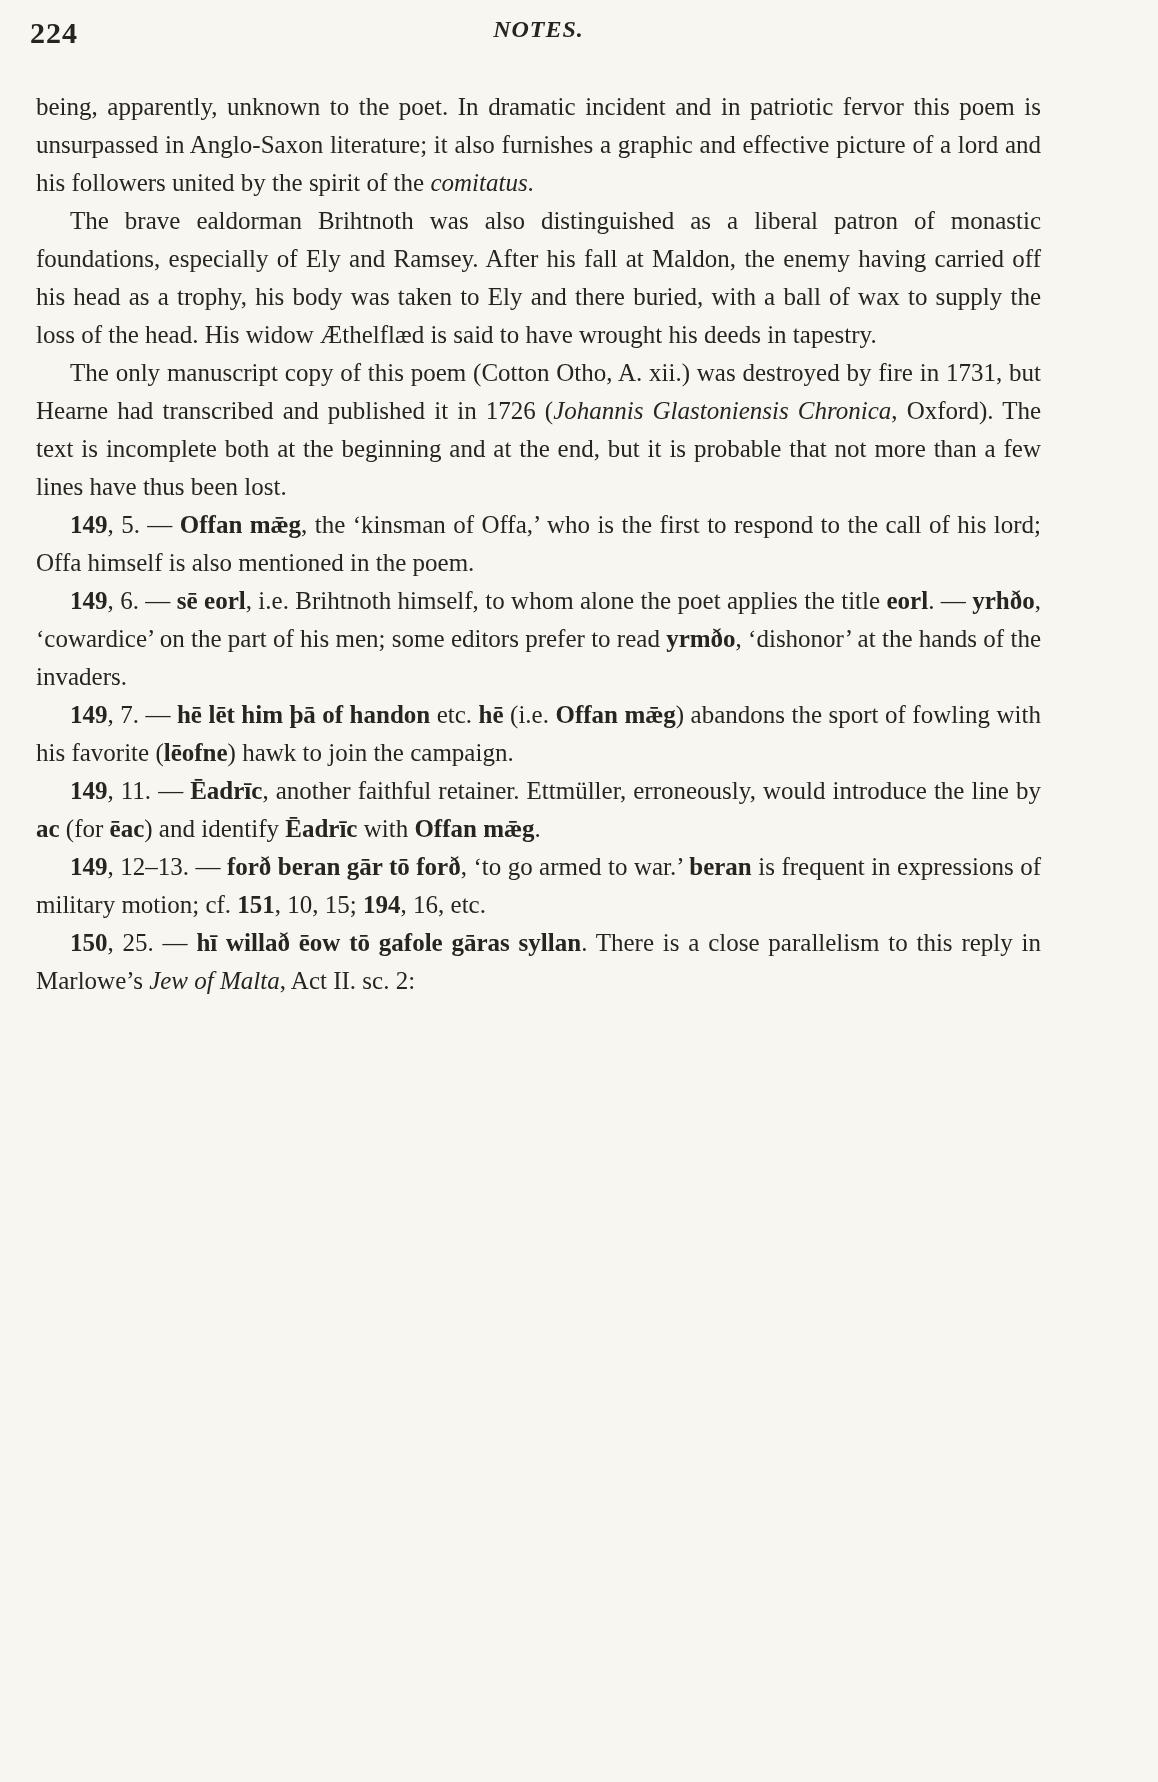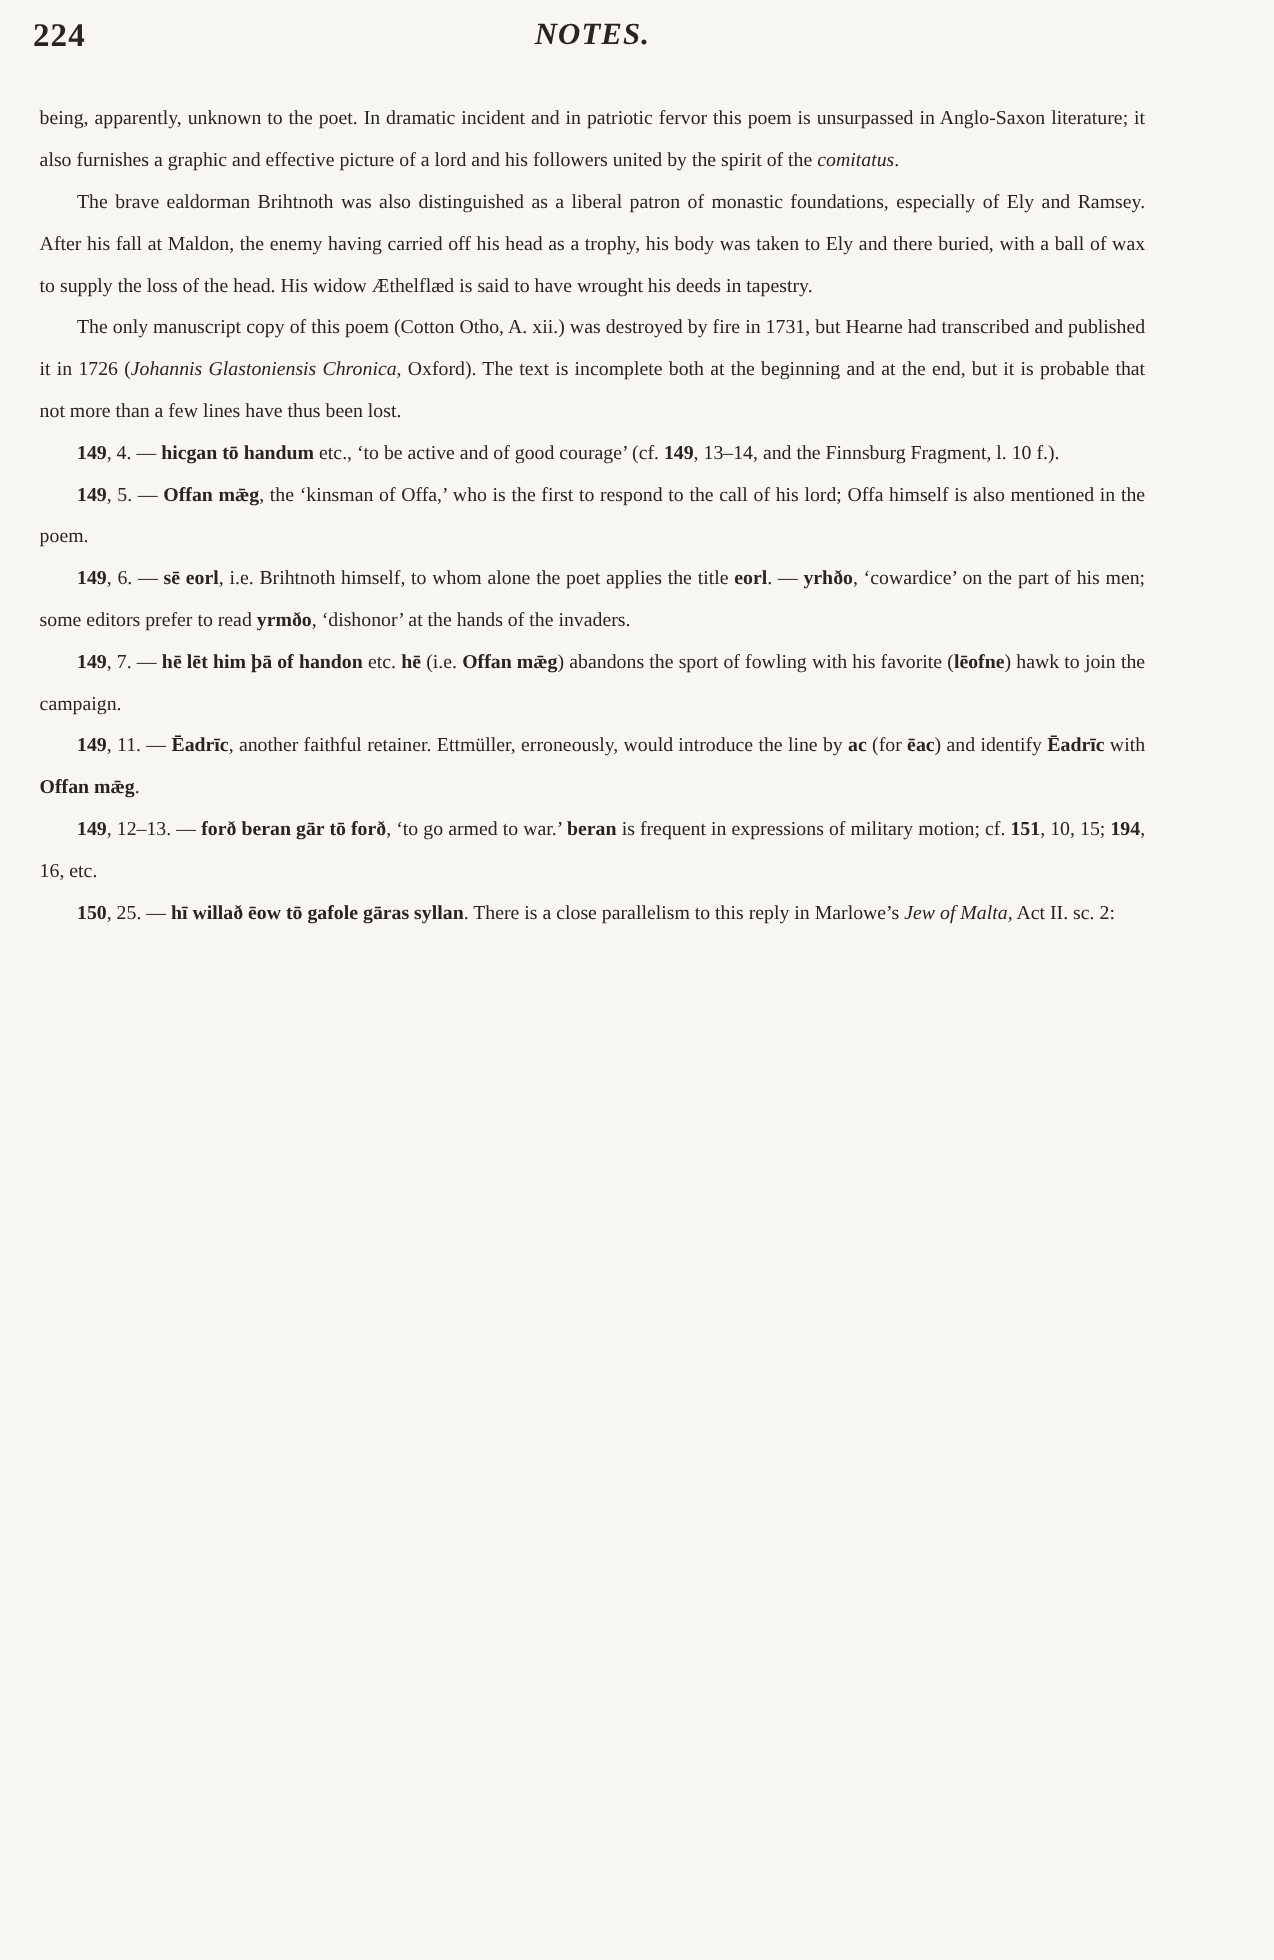--- a/index.html
+++ b/index.html
@@ -32,25 +32,25 @@
     letter-spacing: 1px;
   }
   .running-head {
     position: absolute;
     left: 0;
     right: 0;
     top: 0;
     text-align: center;
     font-weight: bold;
     font-style: italic;
-    font-size: 28px;
+    font-size: 24px;
     letter-spacing: 1px;
   }
   .body-text {
-    font-size: 18px;
+    font-size: 25px;
     line-height: 38px;
     text-align: justify;
   }
   .para {
     margin: 0;
     padding: 0;
   }
   .para.indent {
     text-indent: 34px;
   }
@@ -62,21 +62,20 @@
 
 <div class="page">
   <div class="page-top">
     <span class="pagenum">224</span>
     <span class="running-head">NOTES.</span>
   </div>
   <div class="body-text">
       <p class="para"><span>being, apparently, unknown to the poet.  In dramatic incident and in patriotic fervor this poem is unsurpassed in Anglo-Saxon literature; it also furnishes a graphic and effective picture of a lord and his followers united by the spirit of the </span><span class="run-i">comitatus</span><span>.</span></p>
       <p class="para indent"><span>The brave ealdorman Brihtnoth was also distinguished as a liberal patron of monastic foundations, especially of Ely and Ramsey.  After his fall at Maldon, the enemy having carried off his head as a trophy, his body was taken to Ely and there buried, with a ball of wax to supply the loss of the head.  His widow Æthelflæd is said to have wrought his deeds in tapestry.</span></p>
       <p class="para indent"><span>The only manuscript copy of this poem (Cotton Otho, A. xii.) was destroyed by fire in 1731, but Hearne had transcribed and published it in 1726 (</span><span class="run-i">Johannis Glastoniensis Chronica</span><span>, Oxford).  The text is incomplete both at the beginning and at the end, but it is probable that not more than a few lines have thus been lost.</span></p>
-      <p class="para indent"><span class="run-b">149</span><span>, 4. — </span><span class="run-b">hicgan tō handum</span><span> etc., ‘to be active and of good courage’ (cf. </span><span class="run-b">149</span><span>, 13–14, and the Finnsburg Fragment, l. 10 f.).</span></p>
       <p class="para indent"><span class="run-b">149</span><span>, 5. — </span><span class="run-b">Offan mǣg</span><span>, the ‘kinsman of Offa,’ who is the first to respond to the call of his lord; Offa himself is also mentioned in the poem.</span></p>
       <p class="para indent"><span class="run-b">149</span><span>, 6. — </span><span class="run-b">sē eorl</span><span>, i.e. Brihtnoth himself, to whom alone the poet applies the title </span><span class="run-b">eorl</span><span>. — </span><span class="run-b">yrhðo</span><span>, ‘cowardice’ on the part of his men; some editors prefer to read </span><span class="run-b">yrmðo</span><span>, ‘dishonor’ at the hands of the invaders.</span></p>
       <p class="para indent"><span class="run-b">149</span><span>, 7. — </span><span class="run-b">hē lēt him þā of handon</span><span> etc.  </span><span class="run-b">hē</span><span> (i.e. </span><span class="run-b">Offan mǣg</span><span>) abandons the sport of fowling with his favorite (</span><span class="run-b">lēofne</span><span>) hawk to join the campaign.</span></p>
       <p class="para indent"><span class="run-b">149</span><span>, 11. — </span><span class="run-b">Ēadrīc</span><span>, another faithful retainer.  Ettmüller, erroneously, would introduce the line by </span><span class="run-b">ac</span><span> (for </span><span class="run-b">ēac</span><span>) and identify </span><span class="run-b">Ēadrīc</span><span> with </span><span class="run-b">Offan mǣg</span><span>.</span></p>
       <p class="para indent"><span class="run-b">149</span><span>, 12–13. — </span><span class="run-b">forð beran gār tō forð</span><span>, ‘to go armed to war.’ </span><span class="run-b">beran</span><span> is frequent in expressions of military motion; cf. </span><span class="run-b">151</span><span>, 10, 15; </span><span class="run-b">194</span><span>, 16, etc.</span></p>
       <p class="para indent"><span class="run-b">150</span><span>, 25. — </span><span class="run-b">hī willað ēow tō gafole gāras syllan</span><span>.  There is a close parallelism to this reply in Marlowe’s </span><span class="run-i">Jew of Malta</span><span>, Act II. sc. 2:</span></p>
     </div>
 </div>
 
 </body></html>

